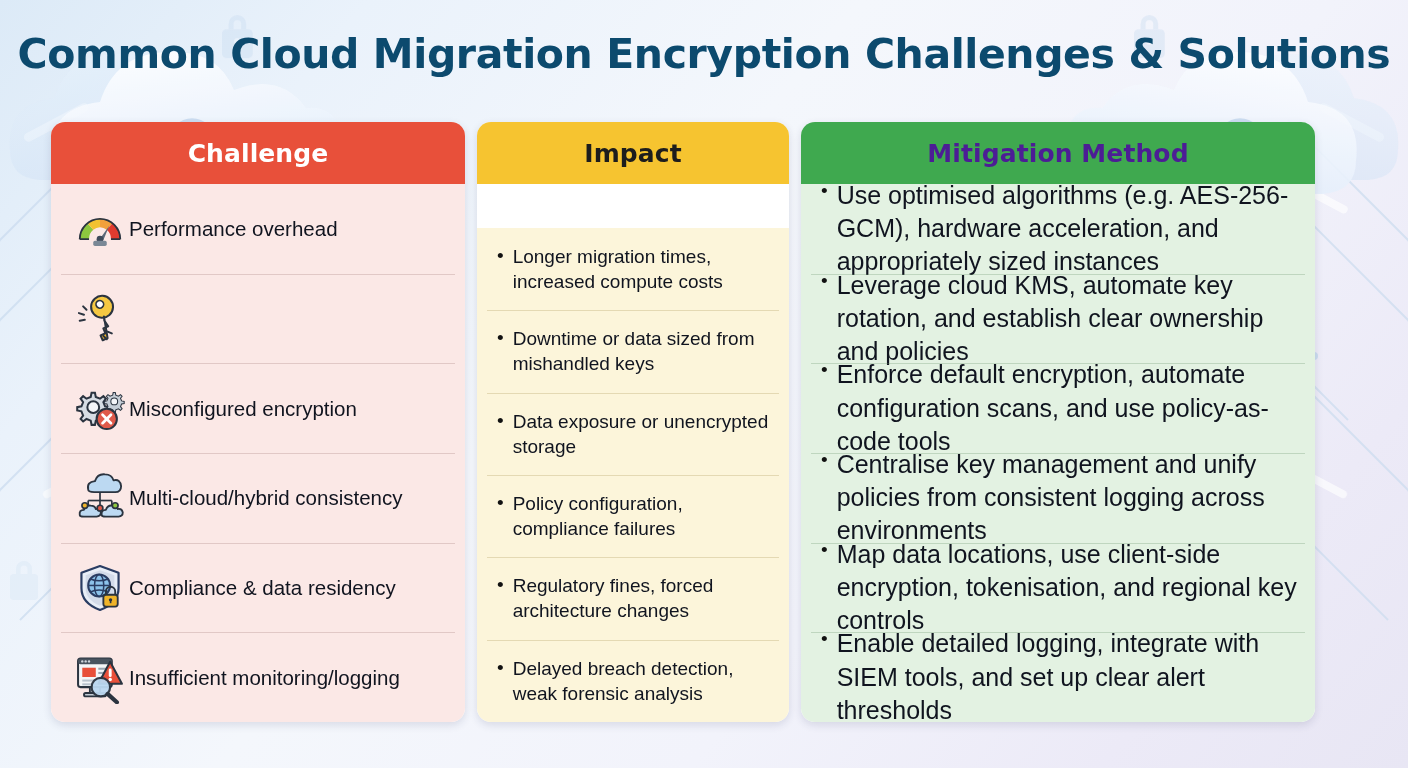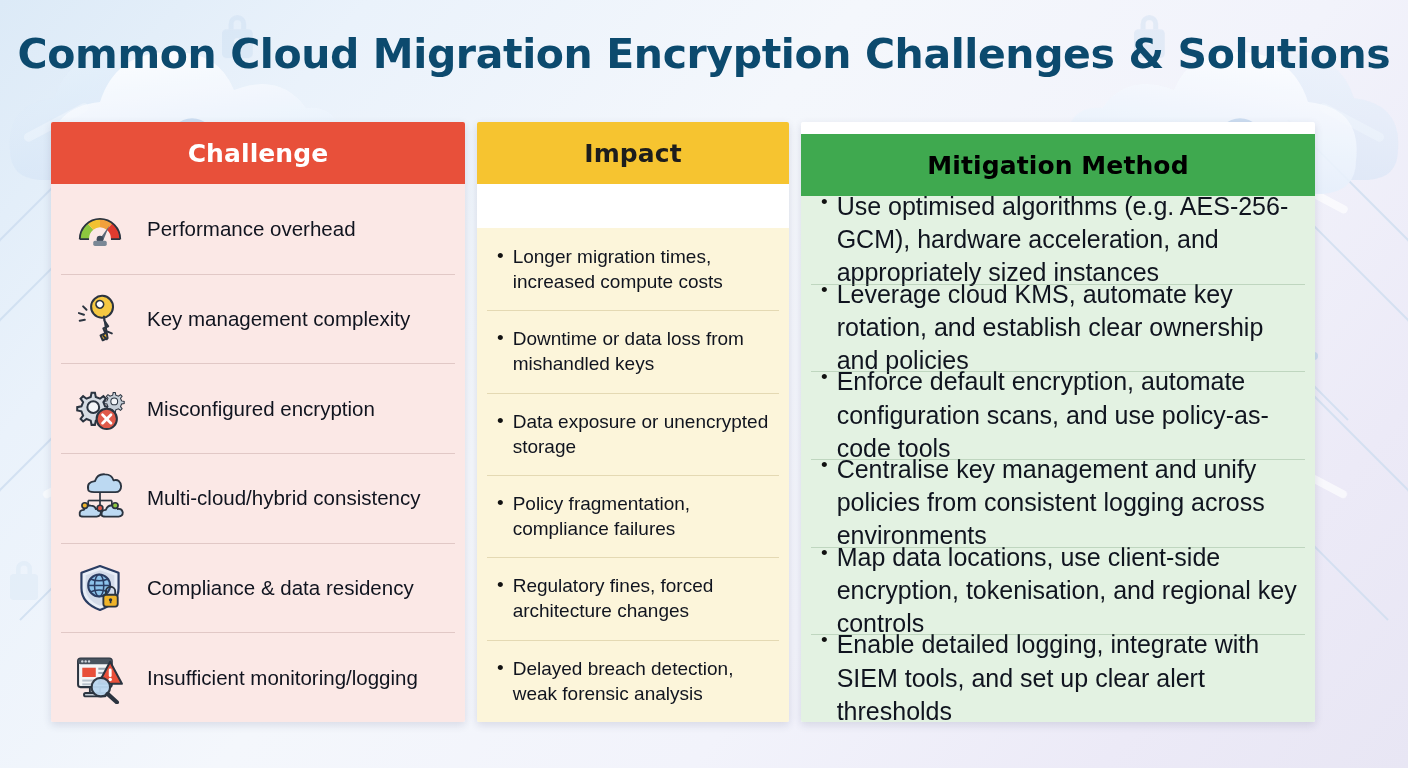--- a/index.html
+++ b/index.html
@@ -35,42 +35,42 @@
   
   .table {
     position: absolute;
     top: 122px; left: 51px;
     width: 1306px; height: 600px;
     display: flex;
     gap: 12px;
     z-index: 2;
   }
   .col {
-    border-radius: 2px;
+    border-radius: 14px;
     overflow: hidden;
     box-shadow: 0 3px 9px rgba(40,50,90,0.14);
     display: flex;
     flex-direction: column;
     background: #fff;
   }
   .col-challenge { width: 414px; }
   .col-impact    { width: 312px; gap: 44px; }
   .col-mitigation{ width: 514px; }
 
   .col-head {
     height: 62px;
     display: flex; align-items: center; justify-content: center;
     font-size: 25px; font-weight: 700;
     font-family: "DejaVu Sans", sans-serif;
     letter-spacing: 0.1px;
     flex: 0 0 auto;
   }
   .head-challenge  { background: #e8503a; color: #ffffff; }
   .head-impact     { background: #f6c430; color: #1d1d1d; }
-  .head-mitigation { background: #3fa94f; color: #000000; margin-top: 12px; }
+  .head-mitigation { background: #3fa94f; color: #4c1d95; }
 
   .col-body { flex: 1 1 auto; display: flex; flex-direction: column; }
   .body-challenge  { background: #fbe8e6; }
   .body-impact     { background: #fcf5da; }
   .body-mitigation { background: #e3f2e2; }
 
   .cell {
     flex: 1 1 0;
     display: flex;
     align-items: center;
@@ -80,21 +80,21 @@
   }
   .cell + .cell::before {
     content: "";
     position: absolute; left: 10px; right: 10px; top: 0; height: 1px;
   }
   .body-challenge  .cell + .cell::before { background: rgba(150,110,110,0.26); }
   .body-impact     .cell + .cell::before { background: rgba(160,140,70,0.26); }
   .body-mitigation .cell + .cell::before { background: rgba(110,150,110,0.30); }
 
   
-  .chal-inner { display: flex; align-items: center; gap: 20px; width: 100%; padding-left: 8px;}
+  .chal-inner { display: flex; align-items: center; gap: 2px; width: 100%; padding-left: 8px;}
   .chal-icon { flex: 0 0 54px; width: 54px; height: 54px; }
   .chal-icon svg { display: block; width: 54px; height: 54px; }
   .chal-text {
     font-size: 20.5px; color: #10141f; line-height: 1.22;
     font-family: "Liberation Sans", sans-serif;
   }
 
   
   .bullet-row { display: flex; gap: 9px; width: 100%; padding-left: 6px; }
   .bullet-dot {
@@ -256,21 +256,20 @@
               </g>
               <g stroke="#2b3440" stroke-width="2.4" stroke-linecap="round">
                 <line x1="13" y1="27" x2="7" y2="25"></line>
                 <line x1="14" y1="33" x2="8" y2="34"></line>
                 <line x1="16" y1="21" x2="12" y2="17"></line>
                 <line x1="36" y1="52" x2="40" y2="56"></line>
                 <line x1="41" y1="47" x2="46" y2="49"></line>
               </g>
             </svg>
           </span>
-          <span class="chal-text">Key management complexity</span>
         </div>
       </div>
 
       <div class="cell">
         <div class="chal-inner">
           <span class="chal-icon">
             <svg viewBox="0 0 64 64">
               <g stroke="#2b3440" stroke-width="2.4" fill="#d7dde4">
                 <path d="M22 14 l4 0 l1 5 l5 2 l4 -3 l3 3 l-3 4 l2 5 l5 1 l0 4 l-5 1 l-2 5 l3 4 l-3 3 l-4 -3 l-5 2 l-1 5 l-4 0 l-1 -5 l-5 -2 l-4 3 l-3 -3 l3 -4 l-2 -5 l-5 -1 l0 -4 l5 -1 l2 -5 l-3 -4 l3 -3 l4 3 l5 -2 Z"></path>
                 <circle cx="24" cy="31" r="7" fill="#f3f5f8"></circle>
@@ -377,33 +376,33 @@
     <div class="col-body body-impact">
       <div class="cell">
         <div class="bullet-row">
           <span class="bullet-dot">•</span>
           <span class="bullet-text">Longer migration times, increased compute costs</span>
         </div>
       </div>
       <div class="cell">
         <div class="bullet-row">
           <span class="bullet-dot">•</span>
-          <span class="bullet-text">Downtime or data loss from mishandled keys</span>
+          <span class="bullet-text">Downtime or data sized from mishandled keys</span>
         </div>
       </div>
       <div class="cell">
         <div class="bullet-row">
           <span class="bullet-dot">•</span>
           <span class="bullet-text">Data exposure or unencrypted storage</span>
         </div>
       </div>
       <div class="cell">
         <div class="bullet-row">
           <span class="bullet-dot">•</span>
-          <span class="bullet-text">Policy fragmentation, compliance failures</span>
+          <span class="bullet-text">Policy configuration, compliance failures</span>
         </div>
       </div>
       <div class="cell">
         <div class="bullet-row">
           <span class="bullet-dot">•</span>
           <span class="bullet-text">Regulatory fines, forced architecture changes</span>
         </div>
       </div>
       <div class="cell">
         <div class="bullet-row">

